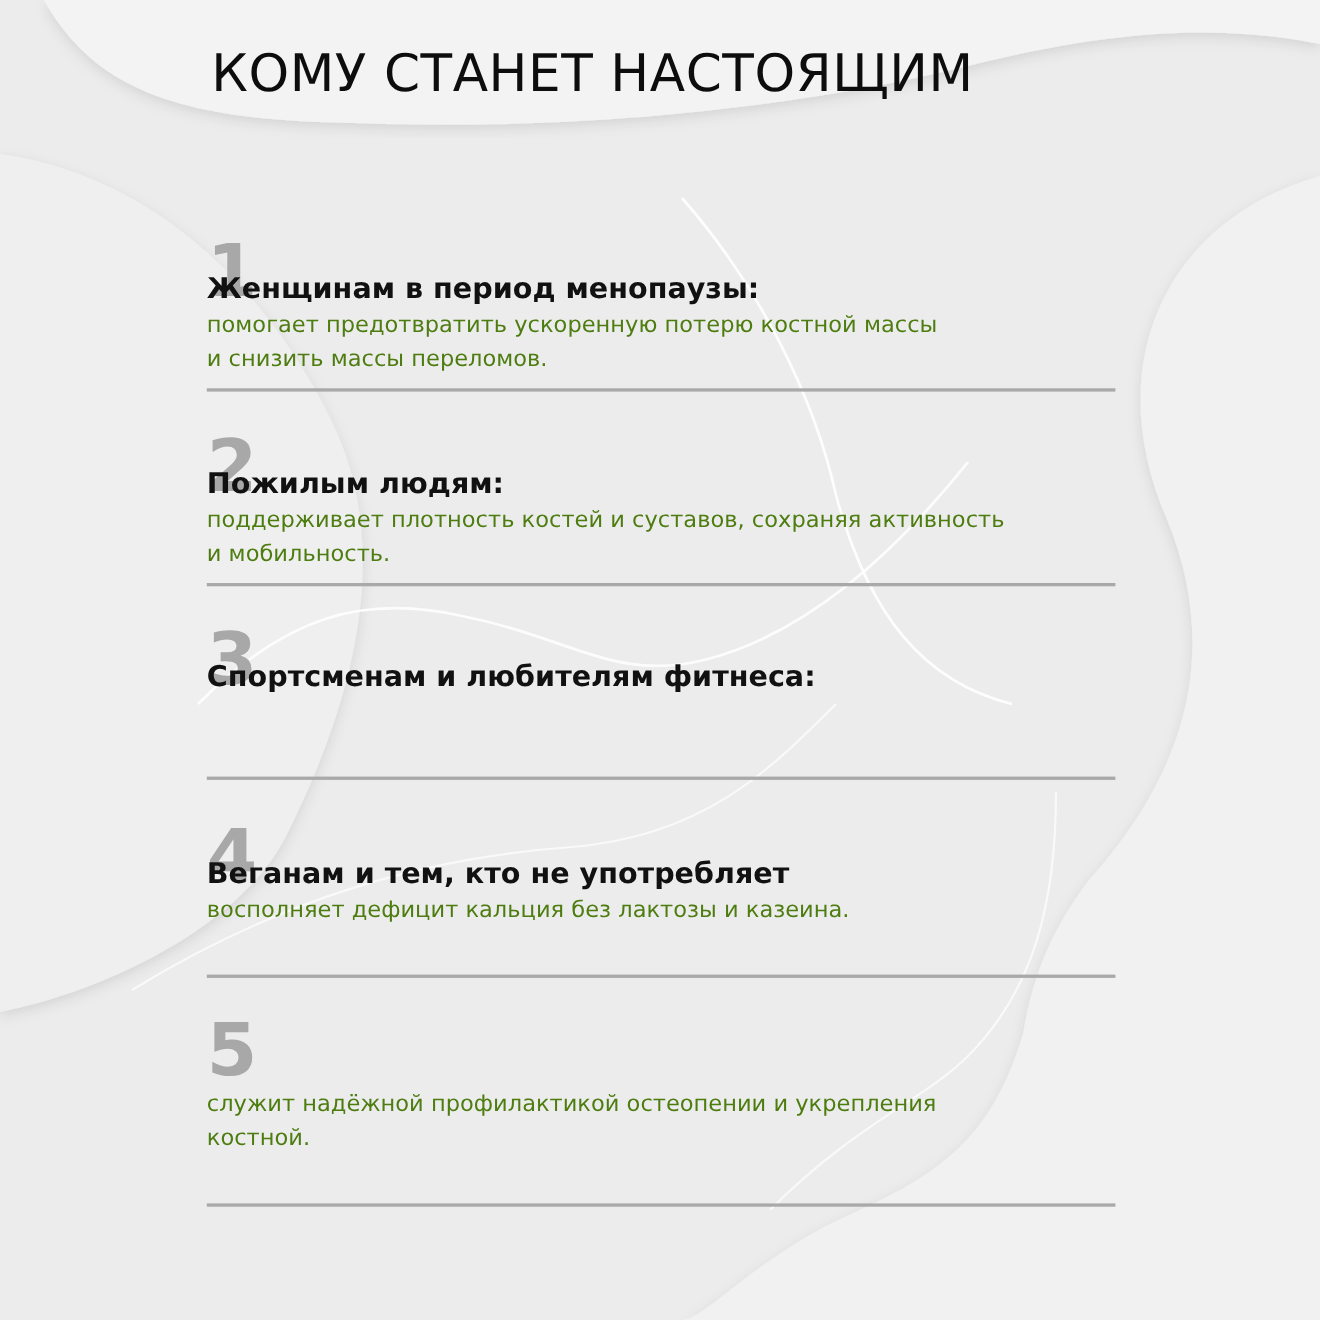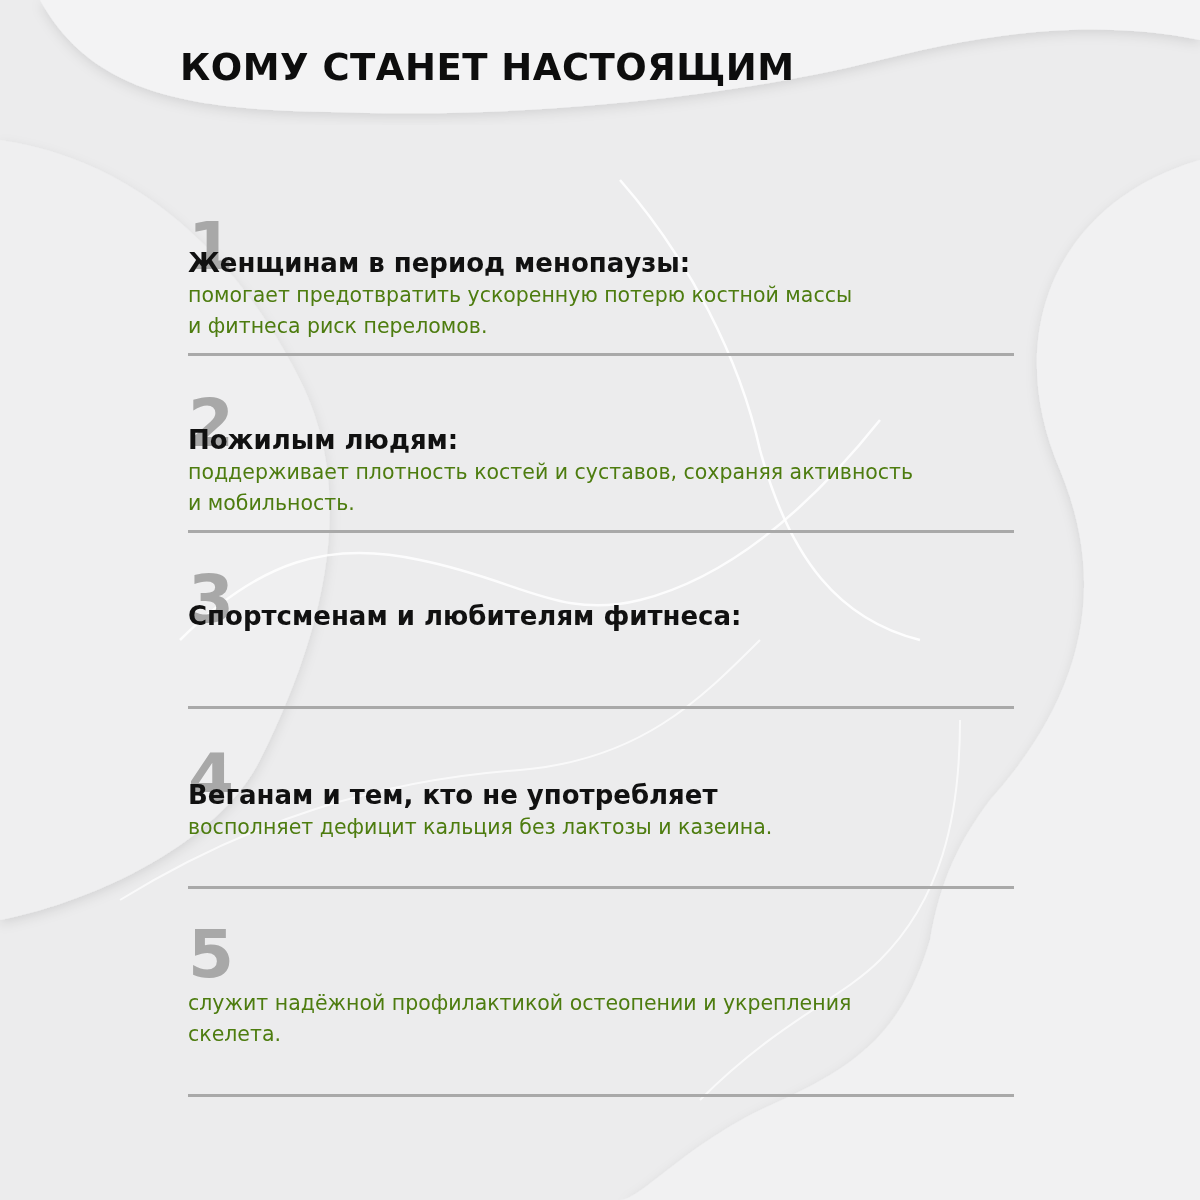--- a/index.html
+++ b/index.html
@@ -6,23 +6,23 @@
   html, body { width: 1200px; height: 1200px; overflow: hidden; }
   body {
     position: relative;
     background: #ececed;
     font-family: "DejaVu Sans", "Liberation Sans", sans-serif;
     color: #111;
   }
   .bg { position: absolute; inset: 0; z-index: 0; }
   .content { position: absolute; left: 0; top: 0; width: 1200px; height: 1200px; z-index: 1; }
   .title {
-    position: absolute; left: 180px; top: 38px; width: 880px;
+    position: absolute; left: 192px; top: 38px; width: 880px;
     font-family: "DejaVu Sans", sans-serif;
-    font-weight: 700; font-size: 37px; line-height: 60px;
+    font-weight: 400; font-size: 47px; line-height: 60px;
     letter-spacing: 0.5px; color: #0d0d0d; text-transform: uppercase;
   }
   .item { position: absolute; left: 188px; width: 826px; }
   .num {
     position: absolute; left: 0; top: 0;
     font-family: "DejaVu Sans", sans-serif;
     font-weight: 700; font-size: 66px; line-height: 66px;
     color: #a8a8a8; z-index: 0;
   }
   .head {
@@ -62,21 +62,21 @@
   <h1 class="title">
     <span>КОМУ СТАНЕТ НАСТОЯЩИМ</span><br>
   </h1>
 
   <div class="item" style="top:214px;">
     <div class="num">1</div>
     <div style="height:34px;"></div>
     <div class="head">Женщинам в период менопаузы:</div>
     <div class="desc">
       <span>помогает предотвратить ускоренную потерю костной массы</span><br>
-      <span>и фитнеса риск переломов.</span>
+      <span>и снизить массы переломов.</span>
     </div>
   </div>
   <div class="divider" style="top:353px;"></div>
 
   <div class="item" style="top:391px;">
     <div class="num">2</div>
     <div style="height:34px;"></div>
     <div class="head">Пожилым людям:</div>
     <div class="desc">
       <span>поддерживает плотность костей и суставов, сохраняя активность</span><br>
@@ -105,17 +105,17 @@
   <div class="divider" style="top:886px;"></div>
 
   <div class="item" style="top:922px;">
     <div class="num">5</div>
     <div style="height:34px;"></div>
     <div class="head">
       <br>
     </div>
     <div class="desc">
       <span>служит надёжной профилактикой остеопении и укрепления</span><br>
-      <span>скелета.</span>
+      <span>костной.</span>
     </div>
   </div>
   <div class="divider" style="top:1094px;"></div>
 </div>
 
 </body></html>

